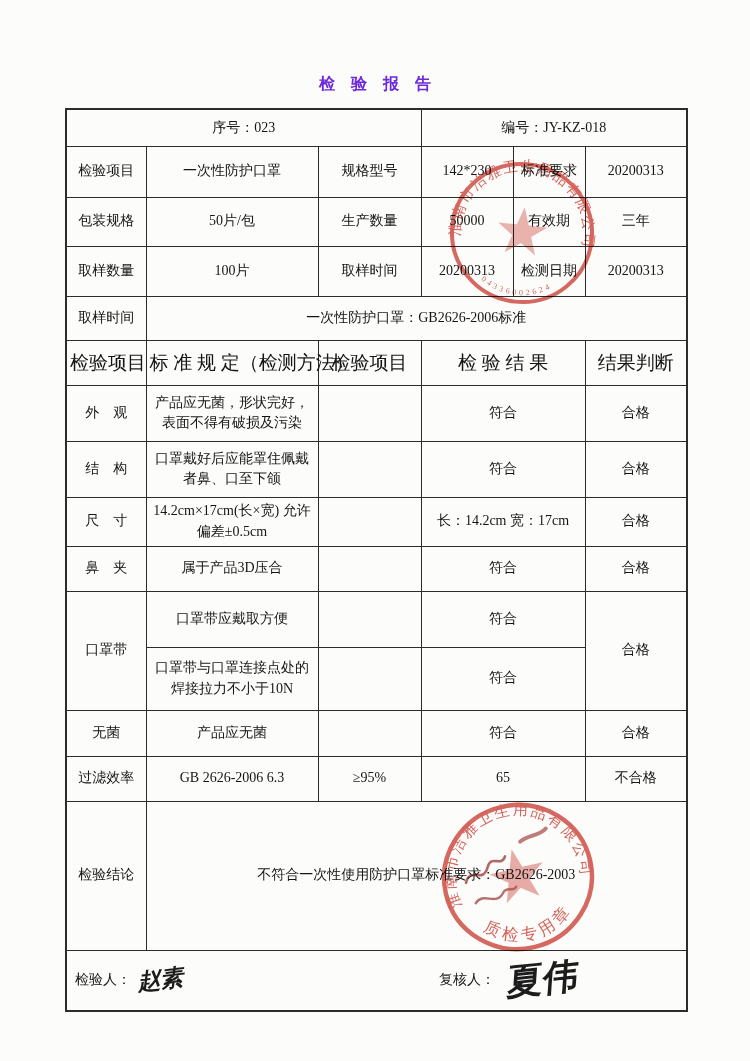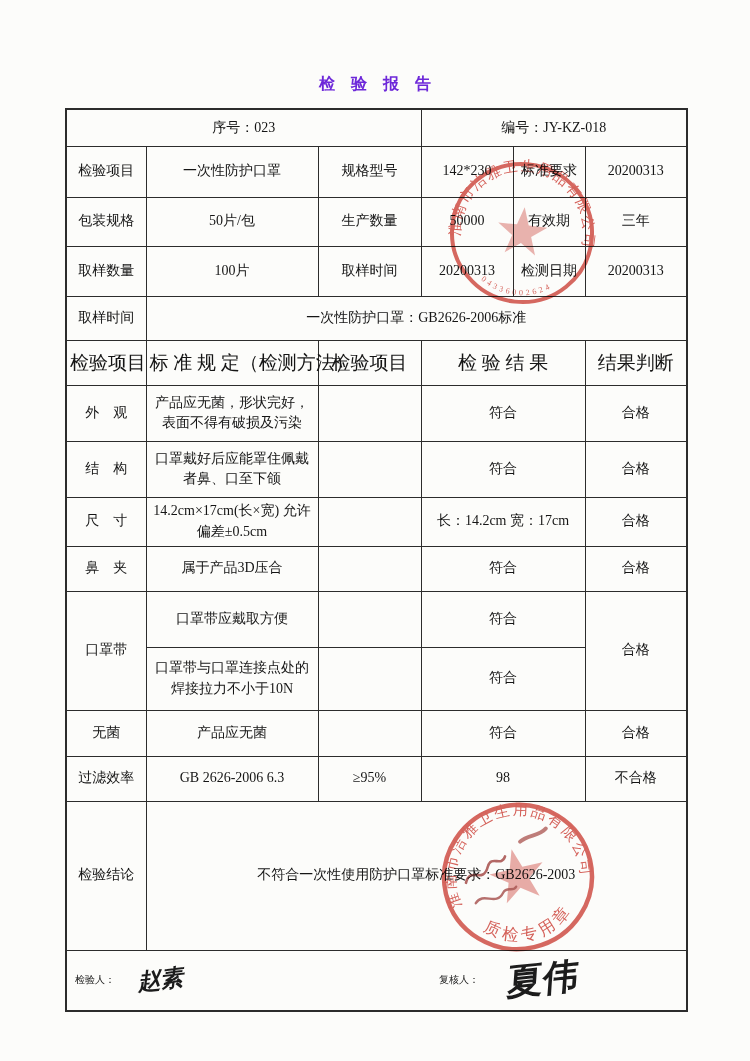--- a/index.html
+++ b/index.html
@@ -28,21 +28,21 @@
     border:1px solid #2c2c2c;
     text-align:center;vertical-align:middle;
     font-size:14px;line-height:1.45;
     padding:2px 3px;
     overflow:visible;
   }
   td.left-al{text-align:left;padding-left:10px;}
   td.std{font-size:13px;}
   tr.items-header td{font-size:19px;white-space:nowrap;font-weight:normal;}
   td.sig-cell{position:relative;text-align:left;}
-  .sig-label{position:absolute;top:50%;transform:translateY(-50%);font-size:10px;}
+  .sig-label{position:absolute;top:50%;transform:translateY(-50%);font-size:14px;}
   .sig{
     display:inline-block;position:absolute;
     font-weight:bold;color:#1c1c1c;
     font-family:"DejaVu Sans", sans-serif;
   }
   .sig-inspector{left:72px;top:12px;font-size:23px;transform:rotate(-7deg) skewX(-14deg);}
   .sig-reviewer{left:440px;top:2px;font-size:36px;transform:rotate(-6deg) skewX(-10deg);z-index:5;}
   .stamp{position:absolute;opacity:0.82;mix-blend-mode:multiply;pointer-events:none;}
   .stamp-upper{left:447px;top:158px;width:150px;height:150px;}
   .stamp-lower{left:437px;top:796px;width:162px;height:162px;}
@@ -162,21 +162,21 @@
       <td class="std">产品应无菌</td>
       <td></td>
       <td colspan="2">符合</td>
       <td>合格</td>
     </tr>
 
     <tr style="height:45px">
       <td>过滤效率</td>
       <td class="std">GB 2626-2006 6.3</td>
       <td>≥95%</td>
-      <td colspan="2">98</td>
+      <td colspan="2">65</td>
       <td>不合格</td>
     </tr>
 
     <tr style="height:149px">
       <td>检验结论</td>
       <td colspan="5">不符合一次性使用防护口罩标准要求：GB2626-2003</td>
     </tr>
 
     <tr style="height:61px">
       <td colspan="6" class="sig-cell">

